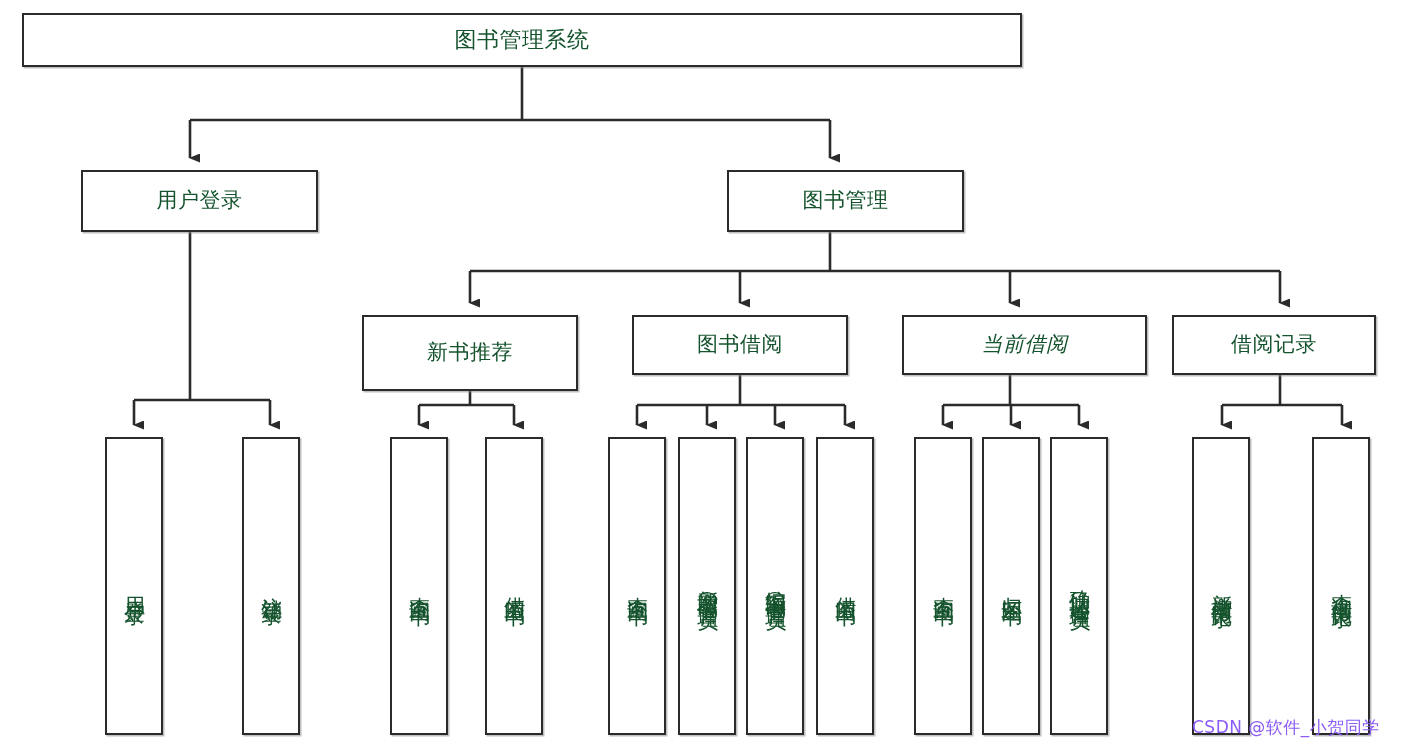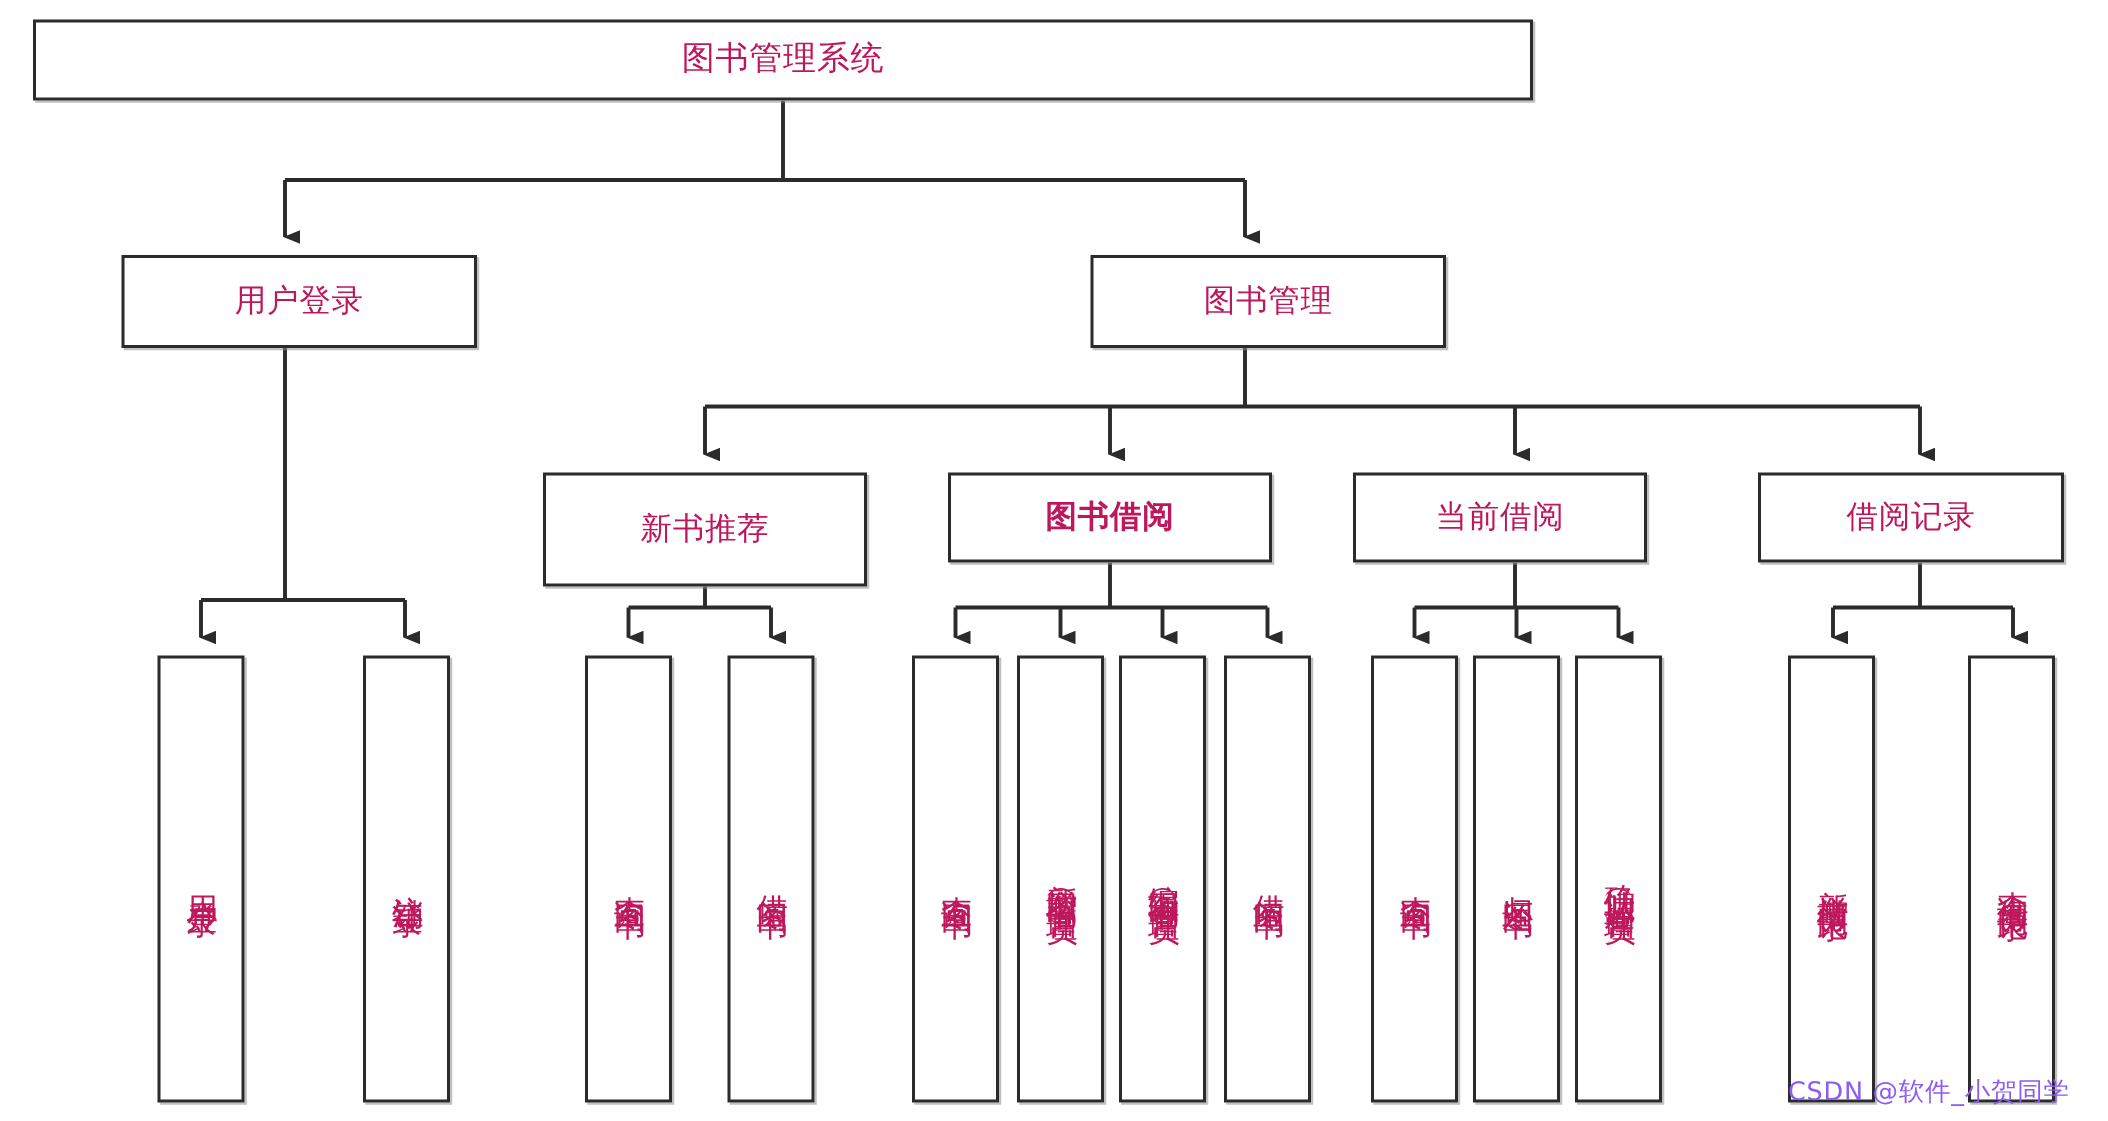--- a/index.html
+++ b/index.html
@@ -21,21 +21,21 @@
     position: absolute;
     box-sizing: border-box;
     border: 2.5px solid #2b2b2b;
     background: #ffffff;
     display: flex;
     align-items: center;
     justify-content: center;
     box-shadow: 1.5px 1.5px 0 0 rgba(140,140,140,0.55);
   }
   .node-label {
-    color: #be185d;
+    color: #14532d;
     font-size: 21px;
     line-height: 1.12;
     letter-spacing: 0.5px;
     white-space: nowrap;
     text-align: right;
   }
   .node.vertical {
     align-items: center;
     justify-content: center;
     padding: 6px 0;
@@ -127,24 +127,24 @@
   <div class="node" style="left:81px; top:170px; width:237px; height:62px;">
     <span class="node-label">用户登录</span>
   </div>
   <div class="node" style="left:727px; top:170px; width:237px; height:62px;">
     <span class="node-label">图书管理</span>
   </div>
 
   <div class="node" style="left:362px; top:315px; width:216px; height:76px;">
     <span class="node-label">新书推荐</span>
   </div>
-  <div class="node" style="left:632px; top:315px; width:216px; height:60px;font-weight:bold;">
+  <div class="node" style="left:632px; top:315px; width:216px; height:60px;">
     <span class="node-label">图书借阅</span>
   </div>
-  <div class="node" style="left:902px; top:315px; width:196px; height:60px;">
+  <div class="node" style="left:902px; top:315px; width:245px; height:60px;font-style:italic;">
     <span class="node-label">当前借阅</span>
   </div>
   <div class="node" style="left:1172px; top:315px; width:204px; height:60px;">
     <span class="node-label">借阅记录</span>
   </div>
 
   <div class="node vertical" style="left:105px; top:437px; width:58px; height:298px;">
     <span class="node-label">用户登录</span>
   </div>
   <div class="node vertical" style="left:242px; top:437px; width:58px; height:298px;">

